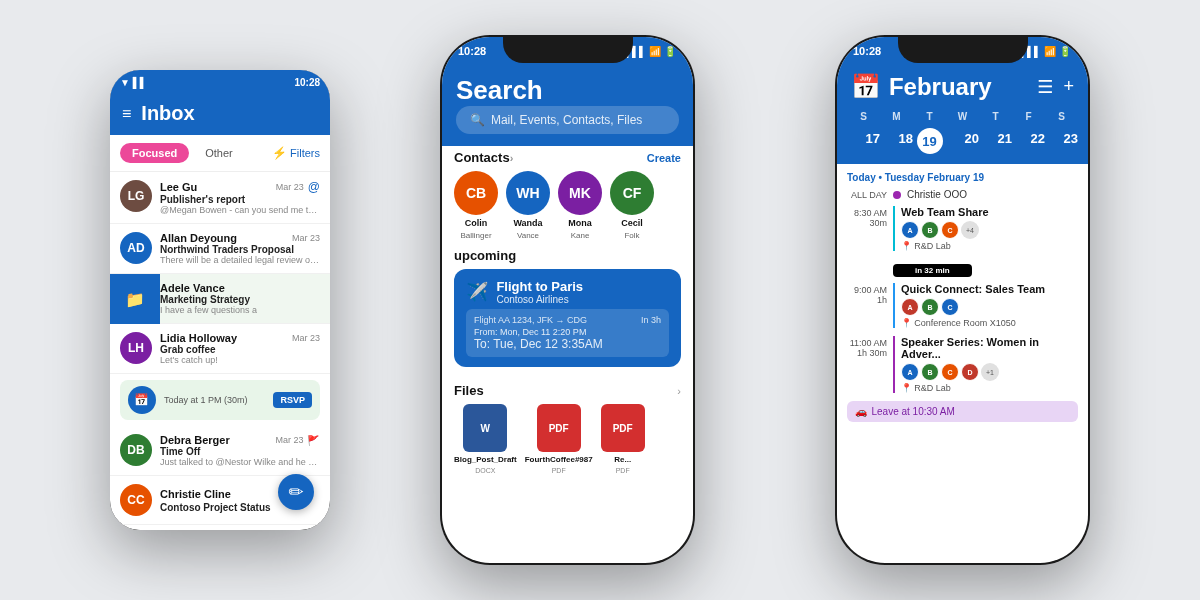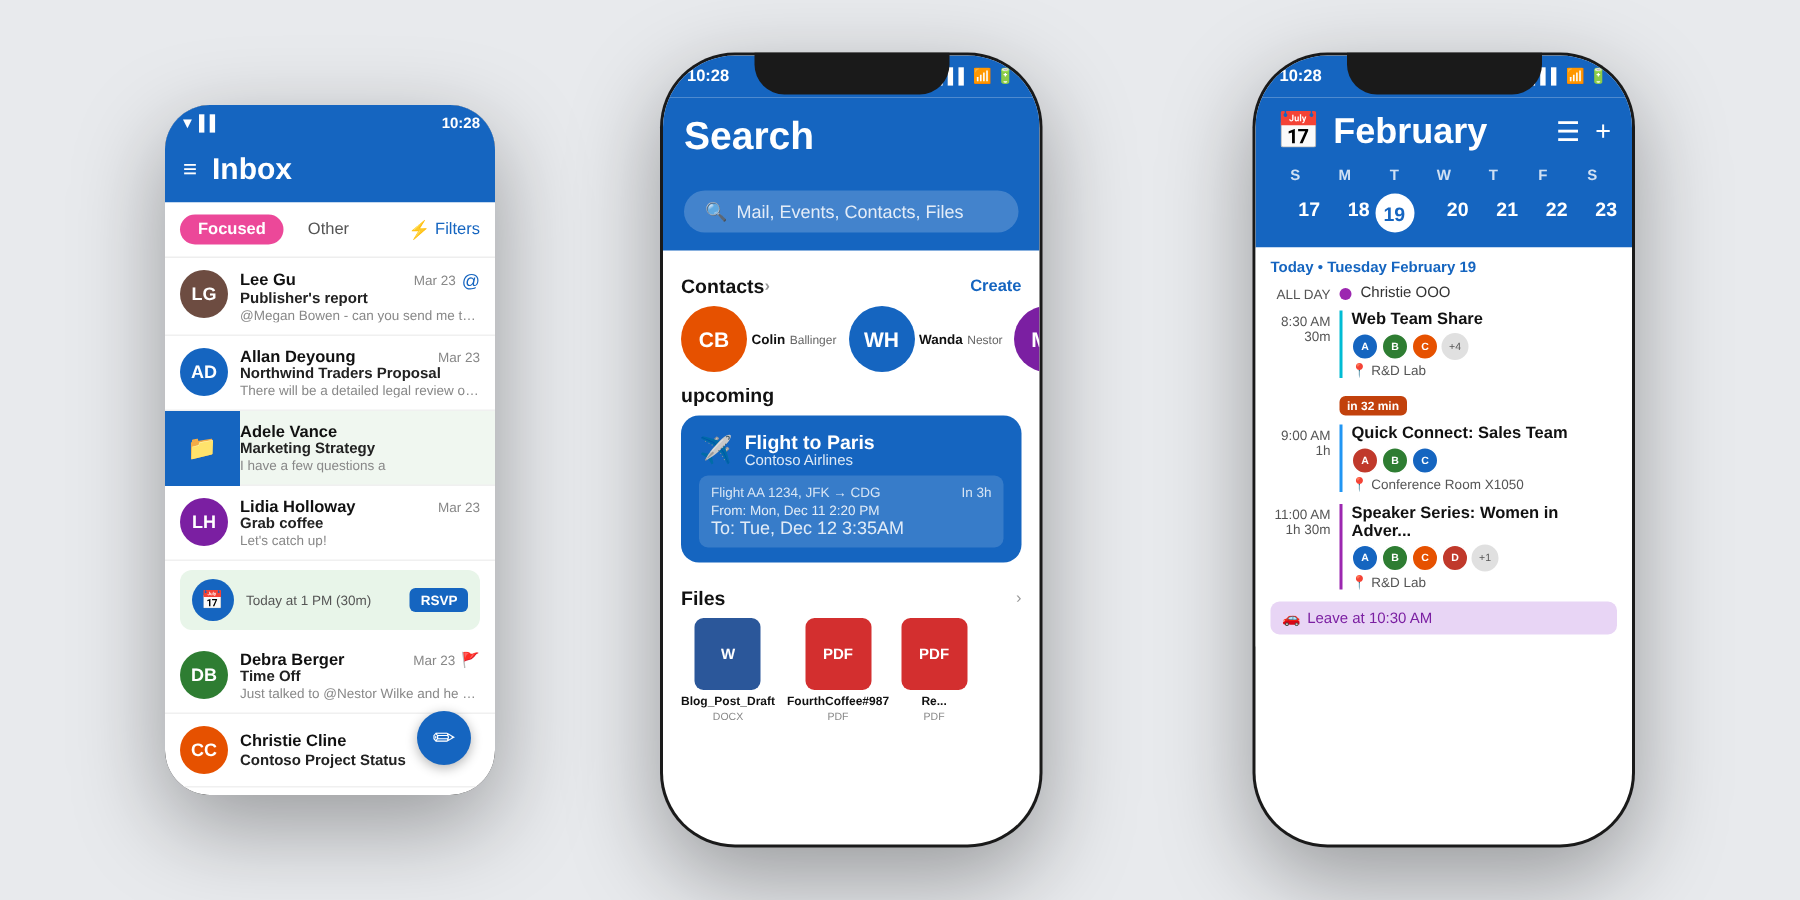--- a/index.html
+++ b/index.html
@@ -236,51 +236,51 @@
       box-shadow: 0 2px 8px rgba(0,0,0,0.3);
       z-index: 5;
     }
 
     
     .search-header {
       background: #1565C0;
       padding: 10px 14px 12px;
       color: white;
     }
-    .search-title { font-size: 26px; font-weight: 700; margin-bottom: 21px; }
+    .search-title { font-size: 26px; font-weight: 700; margin-bottom: 0; }
     .search-bar {
       background: rgba(255,255,255,0.2);
       border-radius: 20px;
       padding: 7px 14px;
       display: flex;
       align-items: center;
       gap: 6px;
     }
 
     .section-header {
       display: flex;
       align-items: center;
       justify-content: space-between;
-      padding: 16px 12px 6px;
+      padding: 4px 12px 6px;
       font-size: 13px;
       font-weight: 700;
       color: #111;
     }
     .section-header .chevron { color: #999; font-size: 11px; }
     .section-header .create-btn { font-size: 11px; color: #1565C0; font-weight: 600; }
 
     .contacts-row {
       display: flex;
       gap: 8px;
       padding: 0 12px 8px;
       overflow: hidden;
     }
     .contact-item {
       display: flex;
-      flex-direction: row;
+      flex-direction: column;
       align-items: center;
       gap: 3px;
     }
     .contact-avatar {
       width: 44px;
       height: 44px;
       border-radius: 50%;
       overflow: hidden;
       background: #ccc;
       display: flex;
@@ -415,25 +415,25 @@
       padding: 5px 8px;
       font-size: 10px;
       color: #7b1fa2;
       display: flex;
       align-items: center;
       gap: 4px;
       margin-top: 4px;
     }
 
     .in32-badge {
-      background: #c2410c;
+      background: #000000;
       color: white;
       font-size: 8px;
       font-weight: 700;
-      padding: 2px 5px;
+      padding: 2px 22px;
       border-radius: 4px;
       margin-bottom: 4px;
       display: inline-block;
     }
 
     
     .android-status {
       background: #1565C0;
       height: 24px;
       display: flex;
@@ -584,21 +584,21 @@
       </div>
       <div class="contacts-row">
         <div class="contact-item">
           <div class="contact-avatar" style="background:#e65100">CB</div>
           <div class="contact-name">Colin</div>
           <div class="contact-surname">Ballinger</div>
         </div>
         <div class="contact-item">
           <div class="contact-avatar" style="background:#1565C0">WH</div>
           <div class="contact-name">Wanda</div>
-          <div class="contact-surname">Nestor</div>
+          <div class="contact-surname">Vance</div>
         </div>
         <div class="contact-item">
           <div class="contact-avatar" style="background:#7b1fa2">MK</div>
           <div class="contact-name">Mona</div>
           <div class="contact-surname">Kane</div>
         </div>
         <div class="contact-item">
           <div class="contact-avatar" style="background:#2e7d32">CF</div>
           <div class="contact-name">Cecil</div>
           <div class="contact-surname">Folk</div>

